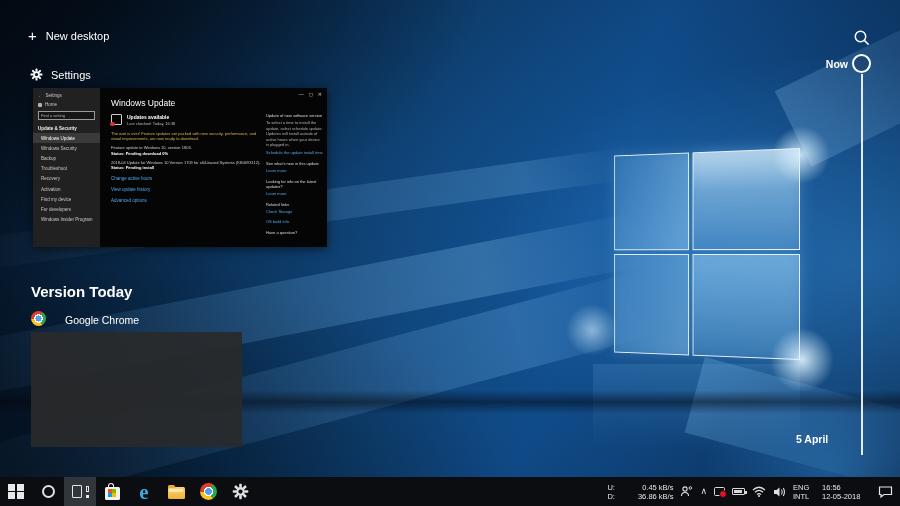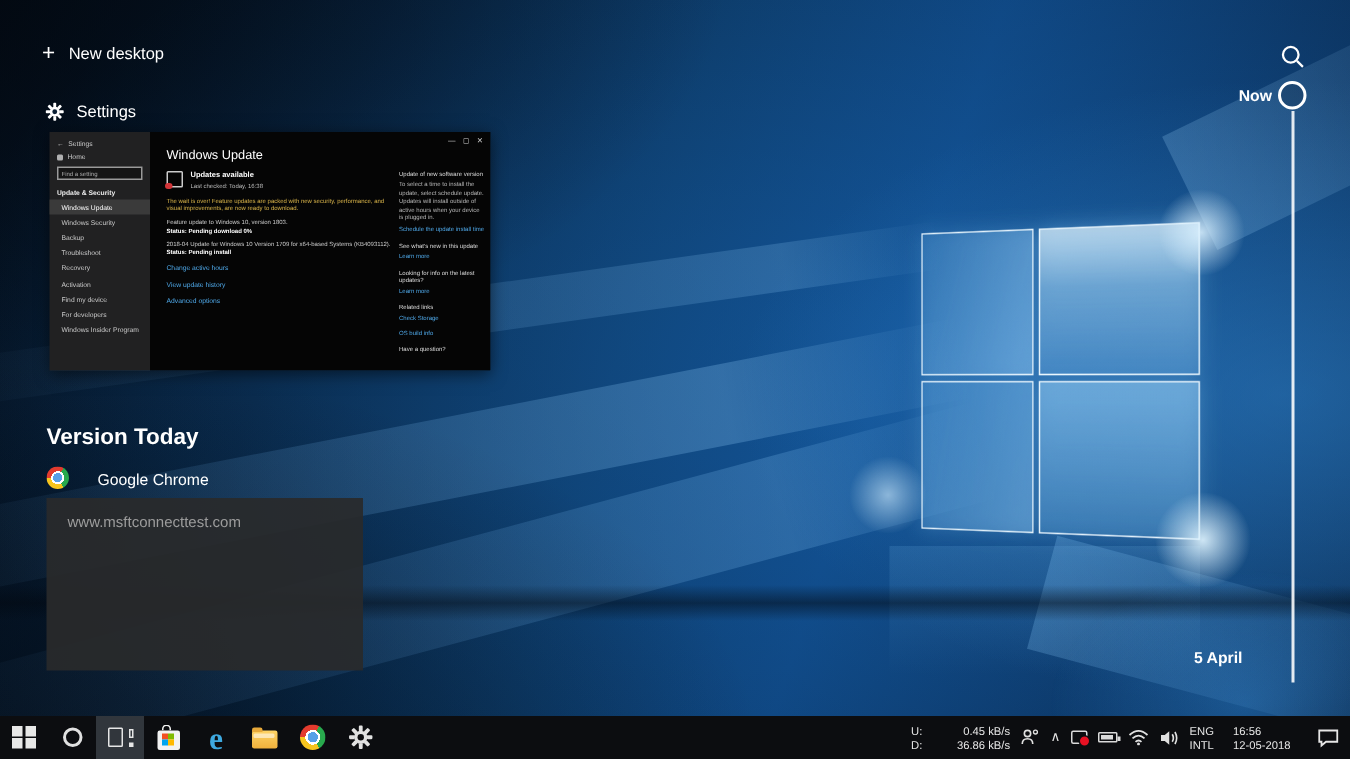--- a/index.html
+++ b/index.html
@@ -285,21 +285,20 @@
   </div>
 
   <div id="earlier-heading">Version Today</div>
 
   <div id="chrome-group">
     <span class="chrome-ico" style="width:15px;height:15px;display:inline-block;"></span>
     <span>Google Chrome</span>
   </div>
 
   <div id="activity-card">
-    <div class="url">www.msftconnecttest.com</div>
   </div>
 
   <div id="taskbar">
     <div class="tb-left">
       <div class="tb-slot">
         <span class="start-grid">
             <span></span>
             <span></span>
             <span></span>
             <span></span>

